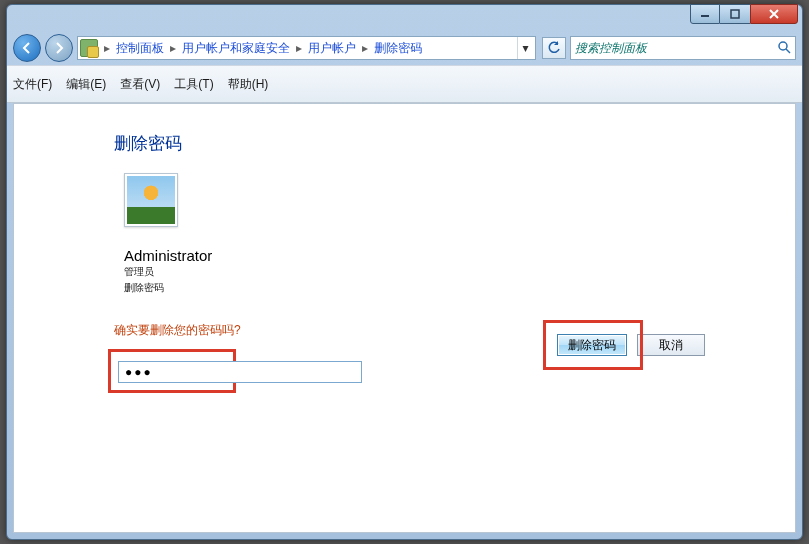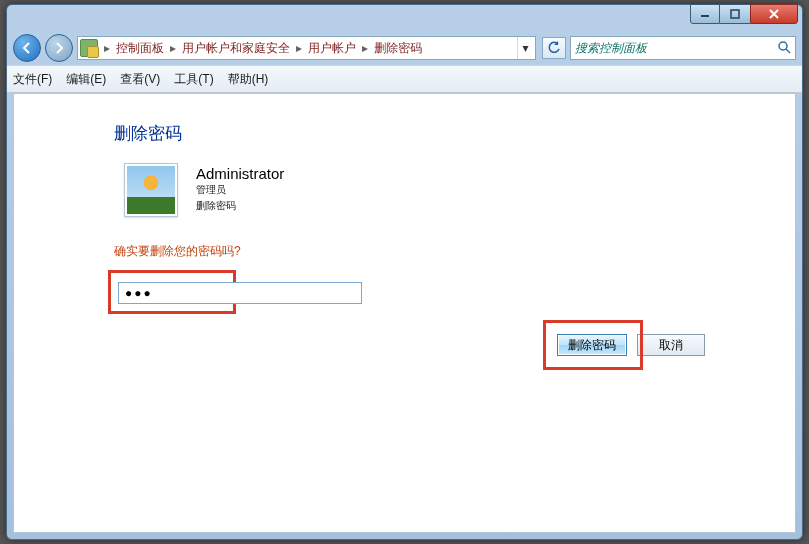--- a/index.html
+++ b/index.html
@@ -67,52 +67,52 @@
     border:1px solid #8aa7c2;
     display:flex; align-items:center;
     padding:0 2px; gap:2px;
   }
   .cp-icon {
     width:18px;height:18px; background:#7fb26a;
     border:1px solid #5a8a4a; border-radius:2px;
     position:relative; margin-right:2px;
   }
   .cp-icon::after{content:"";position:absolute;right:-2px;bottom:-2px;width:10px;height:10px;background:#e8c94a;border:1px solid #a8902a;border-radius:2px;}
-  .crumb { color:#7f1d1d; white-space:nowrap; padding:0 2px;}
+  .crumb { color:#1d4ed8; white-space:nowrap; padding:0 2px;}
   .crumb-sep { color:#606060; padding:0 2px;}
   .addr-right { margin-left:auto; display:flex; align-items:center;}
   .addr-drop { width:16px; text-align:center; color:#333; border-left:1px solid #cfd8e2; height:22px; line-height:22px;}
   .addr-refresh { width:24px; height:22px; border:1px solid #8aa7c2; background:linear-gradient(#f5faff,#dbe8f3); display:flex;align-items:center;justify-content:center; color:#1f5fa8; margin-left:2px;}
   .searchbox {
     width:226px; height:24px;
     border:1px solid #8aa7c2; background:#fff;
     display:flex; align-items:center; padding:0 4px;
     color:#0f766e; font-style:italic;
   }
   .searchbox .sicon { margin-left:auto; color:#2a6fb0; font-style:normal;}
   
   .menubar {
-    height:28px;
+    height:38px;
     background: linear-gradient(#f4f8fc,#e4ecf4);
     border-top:1px solid #cfd8e2;
     border-bottom:1px solid #bcc8d4;
     display:flex; align-items:center;
     padding:0 6px; gap:14px; font-size:12px;
   }
   .menubar span { color:#1a1a1a; }
   
   .content {
     background:#fff; margin:0 6px 6px 6px;
     border:1px solid #b8c6d4;
     flex:1 1 auto;
     position:relative;
     padding: 28px 80px 10px 100px;
   }
   .heading { color:#003399; font-size:17px; margin-bottom:18px;}
-  .userrow { display:flex; gap:18px; align-items:flex-start; margin-bottom:26px; margin-left:10px;}
+  .userrow { display:flex; gap:18px; align-items:flex-start; margin-bottom:26px; margin-left:10px;flex-direction:column;}
   .avatar {
     width:54px;height:54px;
     border:1px solid #b8c6d4; padding:2px; background:#fff;
     box-shadow:0 1px 2px rgba(0,0,0,.15);
   }
   .avatar-inner {
     width:100%;height:100%;
     background:
       radial-gradient(circle at 50% 35%, #f6b43a 0 18%, transparent 19%),
       linear-gradient(to top, #3a7a2a 0 35%, transparent 35%),

